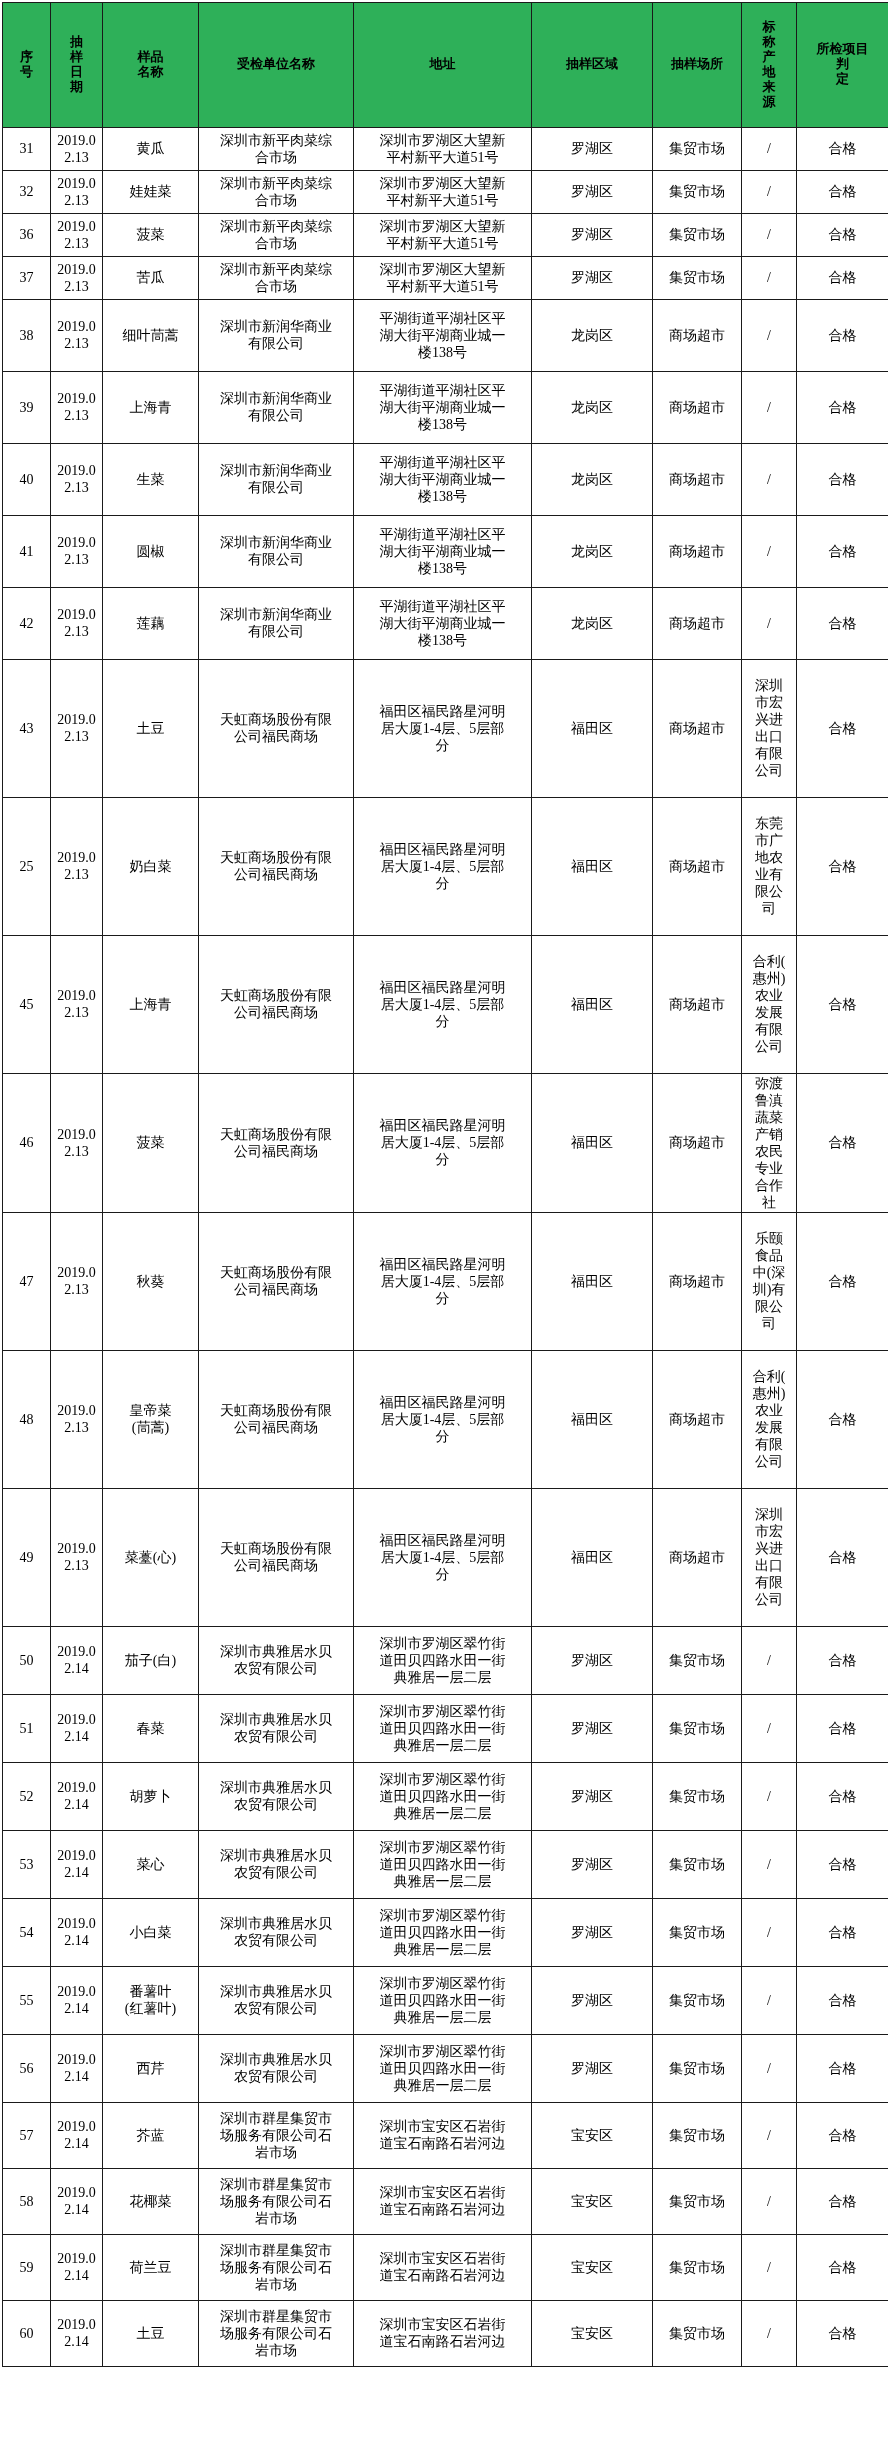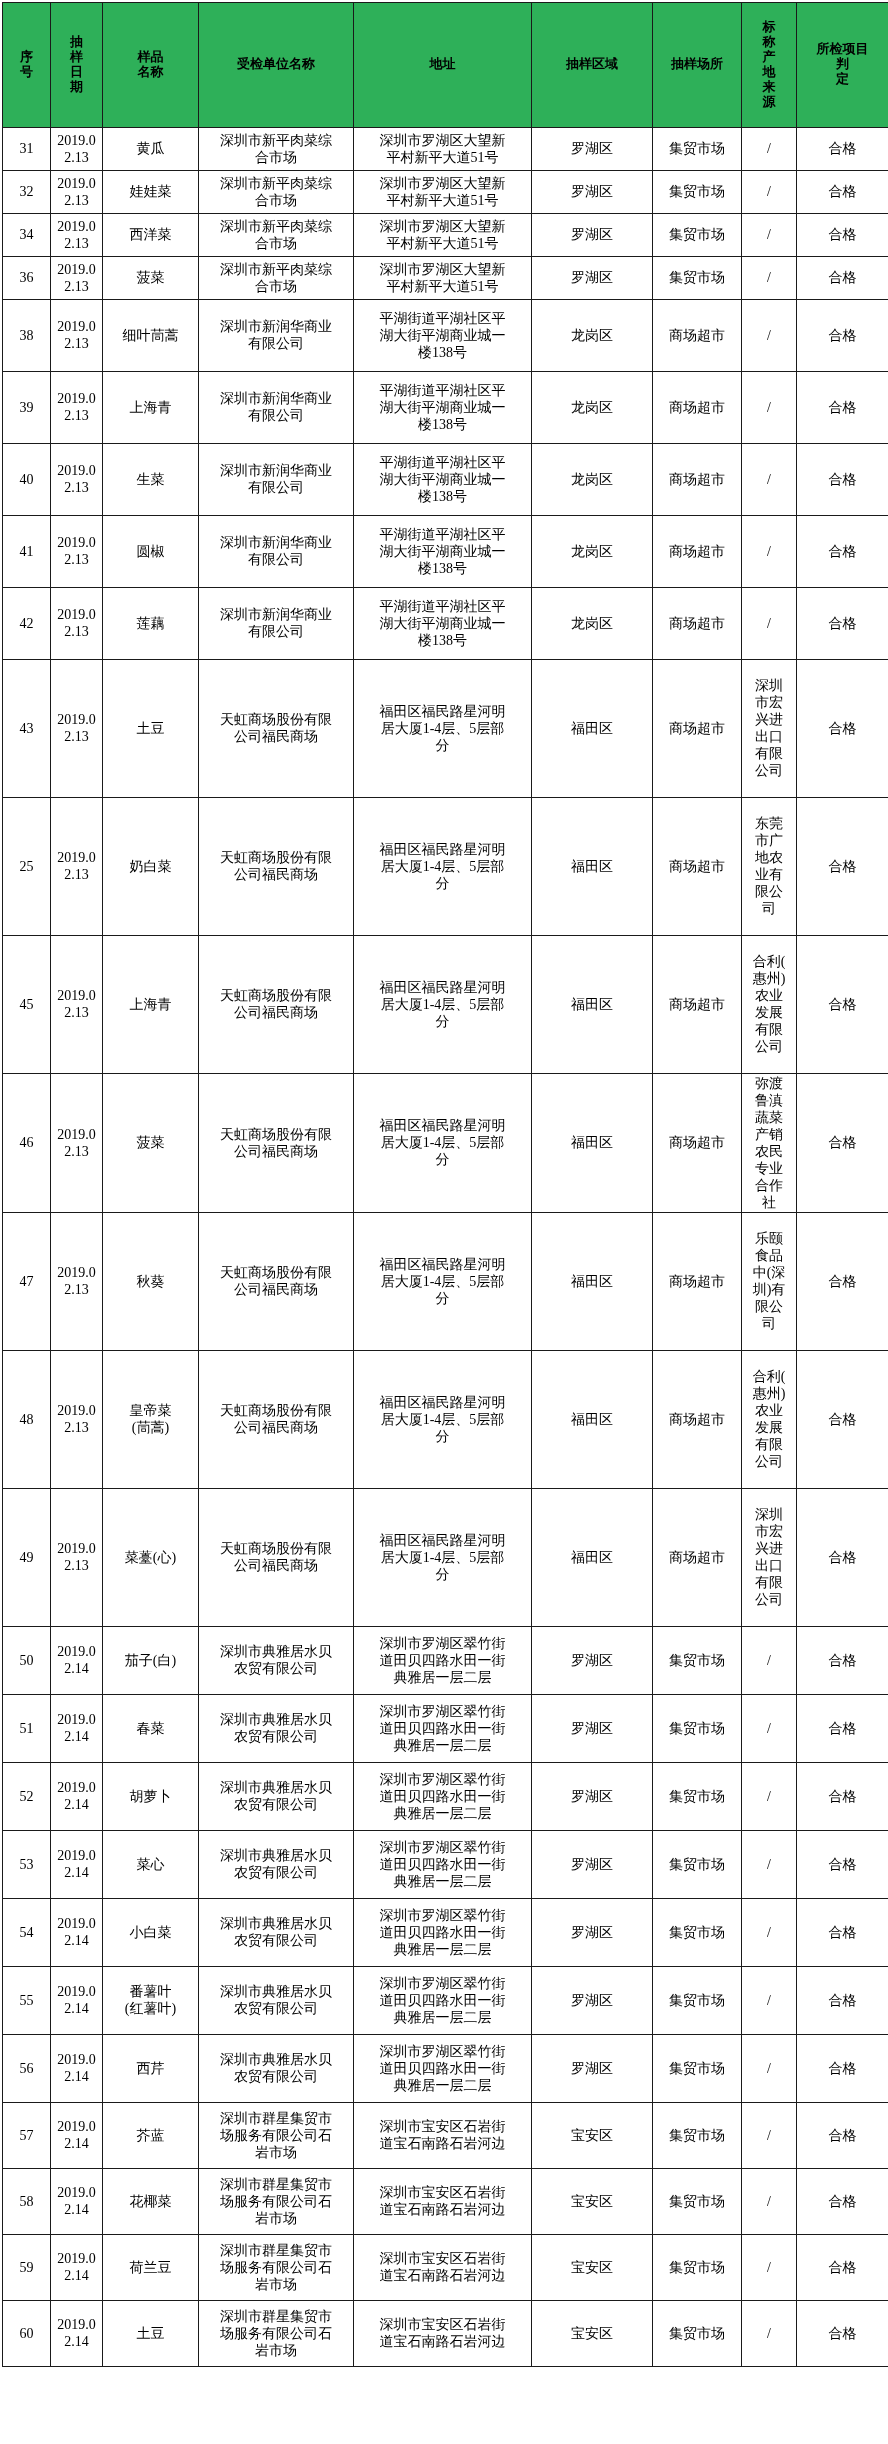--- a/index.html
+++ b/index.html
@@ -111,38 +111,38 @@
     <td class="c-unit">深圳市新平肉菜综
 合市场</td>
     <td class="c-addr">深圳市罗湖区大望新
 平村新平大道51号</td>
     <td class="c-region">罗湖区</td>
     <td class="c-place">集贸市场</td>
     <td class="c-origin">/</td>
     <td class="c-result">合格</td>
   </tr>
         <tr class="group-A">
-    <td class="c-no">34</td>
-    <td class="c-date">2019.0
-2.13</td>
-    <td class="c-name">西洋菜</td>
+    <td class="c-no">36</td>
+    <td class="c-date">2019.0
+2.13</td>
+    <td class="c-name">菠菜</td>
     <td class="c-unit">深圳市新平肉菜综
 合市场</td>
     <td class="c-addr">深圳市罗湖区大望新
 平村新平大道51号</td>
     <td class="c-region">罗湖区</td>
     <td class="c-place">集贸市场</td>
     <td class="c-origin">/</td>
     <td class="c-result">合格</td>
   </tr>
         <tr class="group-A">
-    <td class="c-no">36</td>
-    <td class="c-date">2019.0
-2.13</td>
-    <td class="c-name">菠菜</td>
+    <td class="c-no">37</td>
+    <td class="c-date">2019.0
+2.13</td>
+    <td class="c-name">苦瓜</td>
     <td class="c-unit">深圳市新平肉菜综
 合市场</td>
     <td class="c-addr">深圳市罗湖区大望新
 平村新平大道51号</td>
     <td class="c-region">罗湖区</td>
     <td class="c-place">集贸市场</td>
     <td class="c-origin">/</td>
     <td class="c-result">合格</td>
   </tr>
         <tr class="group-B">

